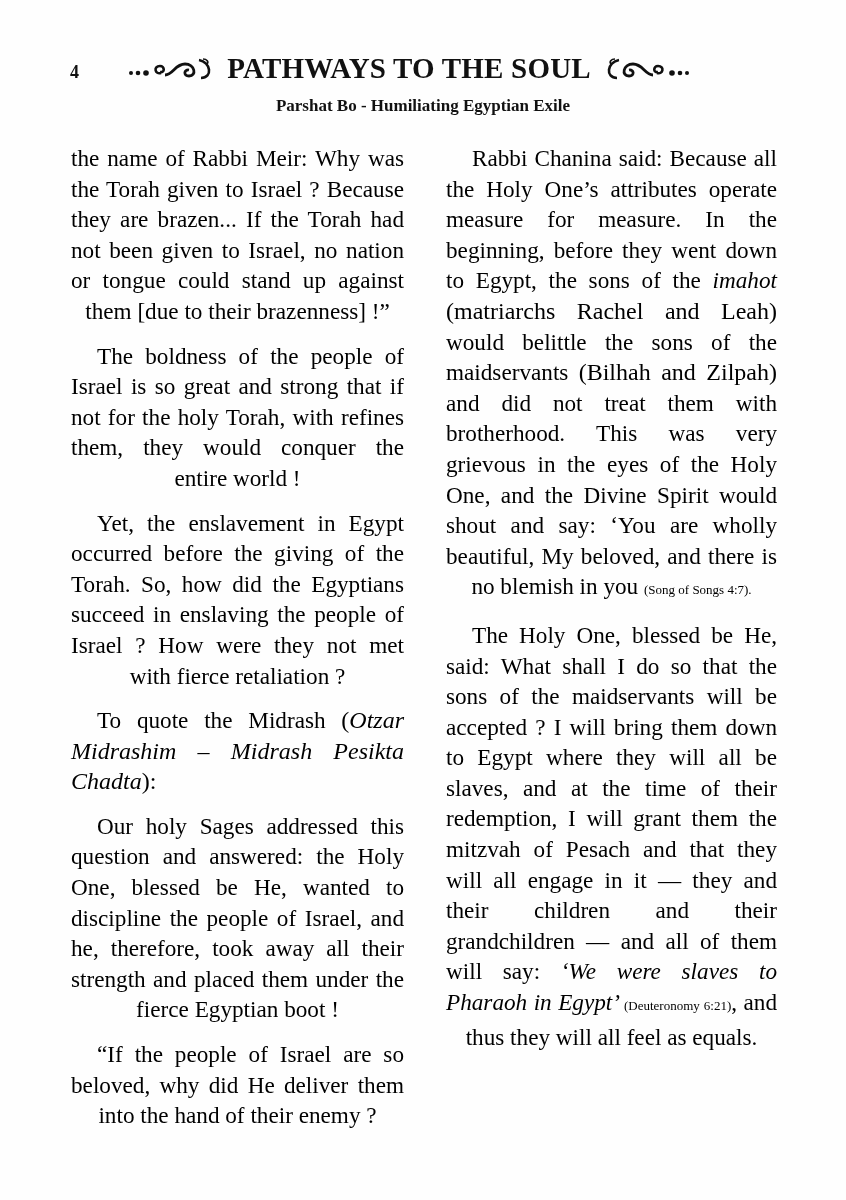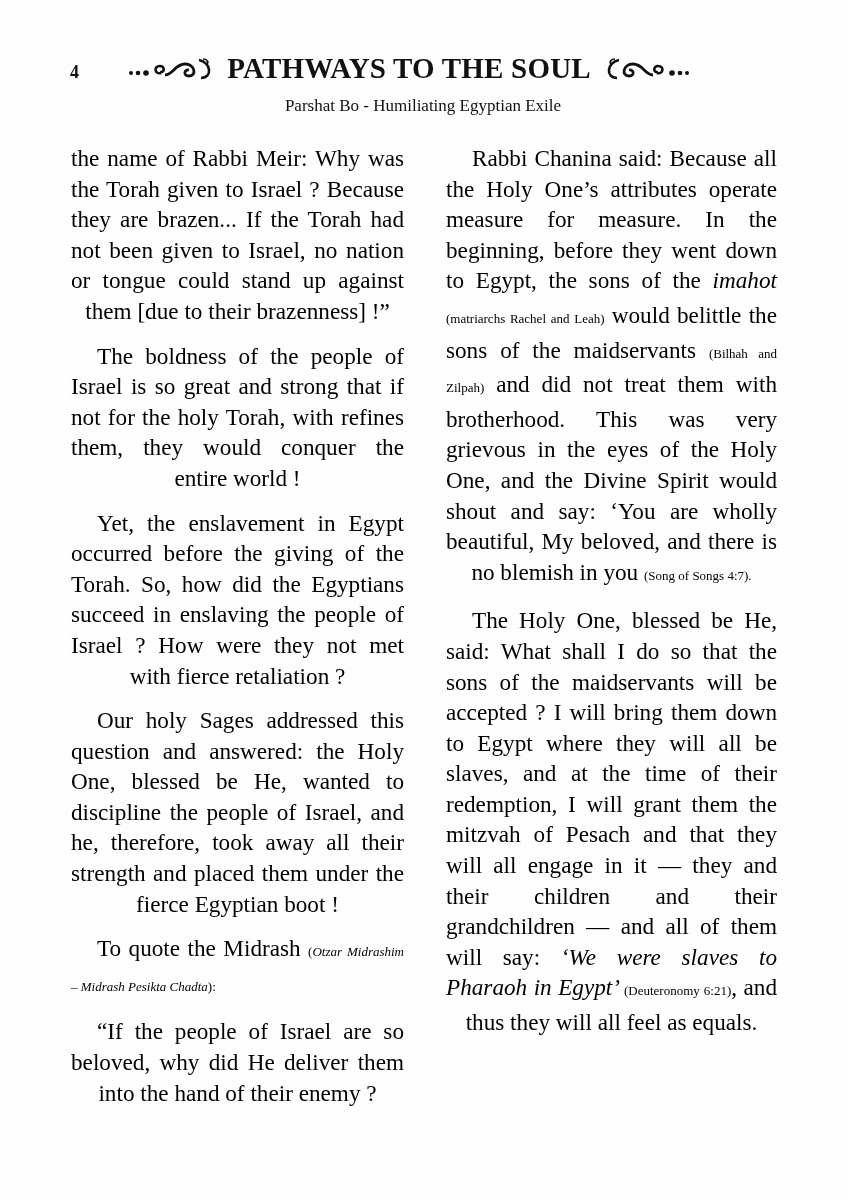--- a/index.html
+++ b/index.html
@@ -14,34 +14,34 @@
       position: absolute; left: 114px; top: 52px; width: 590px;
       display: flex; align-items: center; justify-content: center;
       font-family: "Liberation Serif", serif; font-weight: bold; font-size: 29px; color: #111;
       letter-spacing: 0.2px; white-space: nowrap;
     }
     .ornament { display: inline-flex; align-items: center; }
     .ornament svg { display: block; }
     .header-title .title-text { margin: 0 4px; }
     .subtitle {
       position: absolute; left: 0; width: 846px; top: 96px; text-align: center;
-      font-family: "Liberation Serif", serif; font-weight: normal; font-size: 17px; color: #111;
+      font-family: "Liberation Serif", serif; font-weight: bold; font-size: 17px; color: #111;
     }
 
     .column {
       position: absolute; top: 143px;
       font-family: "Liberation Serif", serif; font-size: 23.2px; line-height: 30.6px; color: #000000;
     }
     .col-left { left: 71px; width: 333px; }
     .col-right { left: 446px; width: 331px; }
 
     .para { margin: 0 0 14px 0; text-align: justify; text-align-last: center; hyphens: none; }
     .para.indent { text-indent: 26px; }
     .para.last-left { text-align-last: left; }
-    .small { font-size: 13px; }
+    .small { font-size: 24px; }
     .ital { font-style: italic; }
     .cite { font-size: 13px; }
   </style>
 </head>
 <body>
 
 <div class="page">
 
   <div class="page-number">4</div>
 
@@ -70,22 +70,22 @@
       </svg>
     </span>
   </div>
 
   <div class="subtitle">Parshat Bo - Humiliating Egyptian Exile</div>
 
   <div class="column col-left">
     <p class="para">the name of Rabbi Meir: Why was the Torah given to Israel ? Because they are brazen... If the Torah had not been given to Israel, no nation or tongue could stand up against them [due to their brazenness] !”</p>
     <p class="para indent">The boldness of the people of Israel is so great and strong that if not for the holy Torah, with refines them, they would conquer the entire world !</p>
     <p class="para indent">Yet, the enslavement in Egypt occurred before the giving of the Torah. So, how did the Egyptians succeed in enslaving the people of Israel ? How were they not met with fierce retaliation ?</p>
+    <p class="para indent last-left"><span>To quote the Midrash </span><span class="small">(</span><span class="small ital">Otzar Midrashim – Midrash Pesikta Chadta</span><span class="small">):</span></p>
     <p class="para indent">Our holy Sages addressed this question and answered: the Holy One, blessed be He, wanted to discipline the people of Israel, and he, therefore, took away all their strength and placed them under the fierce Egyptian boot !</p>
-    <p class="para indent last-left"><span>To quote the Midrash </span><span class="small">(</span><span class="small ital">Otzar Midrashim – Midrash Pesikta Chadta</span><span class="small">):</span></p>
     <p class="para indent">“If the people of Israel are so beloved, why did He deliver them into the hand of their enemy ?</p>
   </div>
 
   <div class="column col-right">
     <p class="para indent"><span>Rabbi Chanina said: Because all the Holy One’s attributes operate measure for measure. In the beginning, before they went down to Egypt, the sons of the </span><span class="ital">imahot</span><span class="small"> (matriarchs Rachel and Leah)</span><span> would belittle the sons of the maidservants </span><span class="small">(Bilhah and Zilpah)</span><span> and did not treat them with brotherhood. This was very grievous in the eyes of the Holy One, and the Divine Spirit would shout and say: ‘You are wholly beautiful, My beloved, and there is no blemish in you </span><span class="cite">(Song of Songs 4:7).</span></p>
     <p class="para indent"><span>The Holy One, blessed be He, said: What shall I do so that the sons of the maidservants will be accepted ? I will bring them down to Egypt where they will all be slaves, and at the time of their redemption, I will grant them the mitzvah of Pesach and that they will all engage in it — they and their children and their grandchildren — and all of them will say: </span><span class="ital">‘We were slaves to Pharaoh in Egypt’</span><span class="cite"> (Deuteronomy 6:21)</span><span>, and thus they will all feel as equals.</span></p>
   </div>
 
 </div>
 

